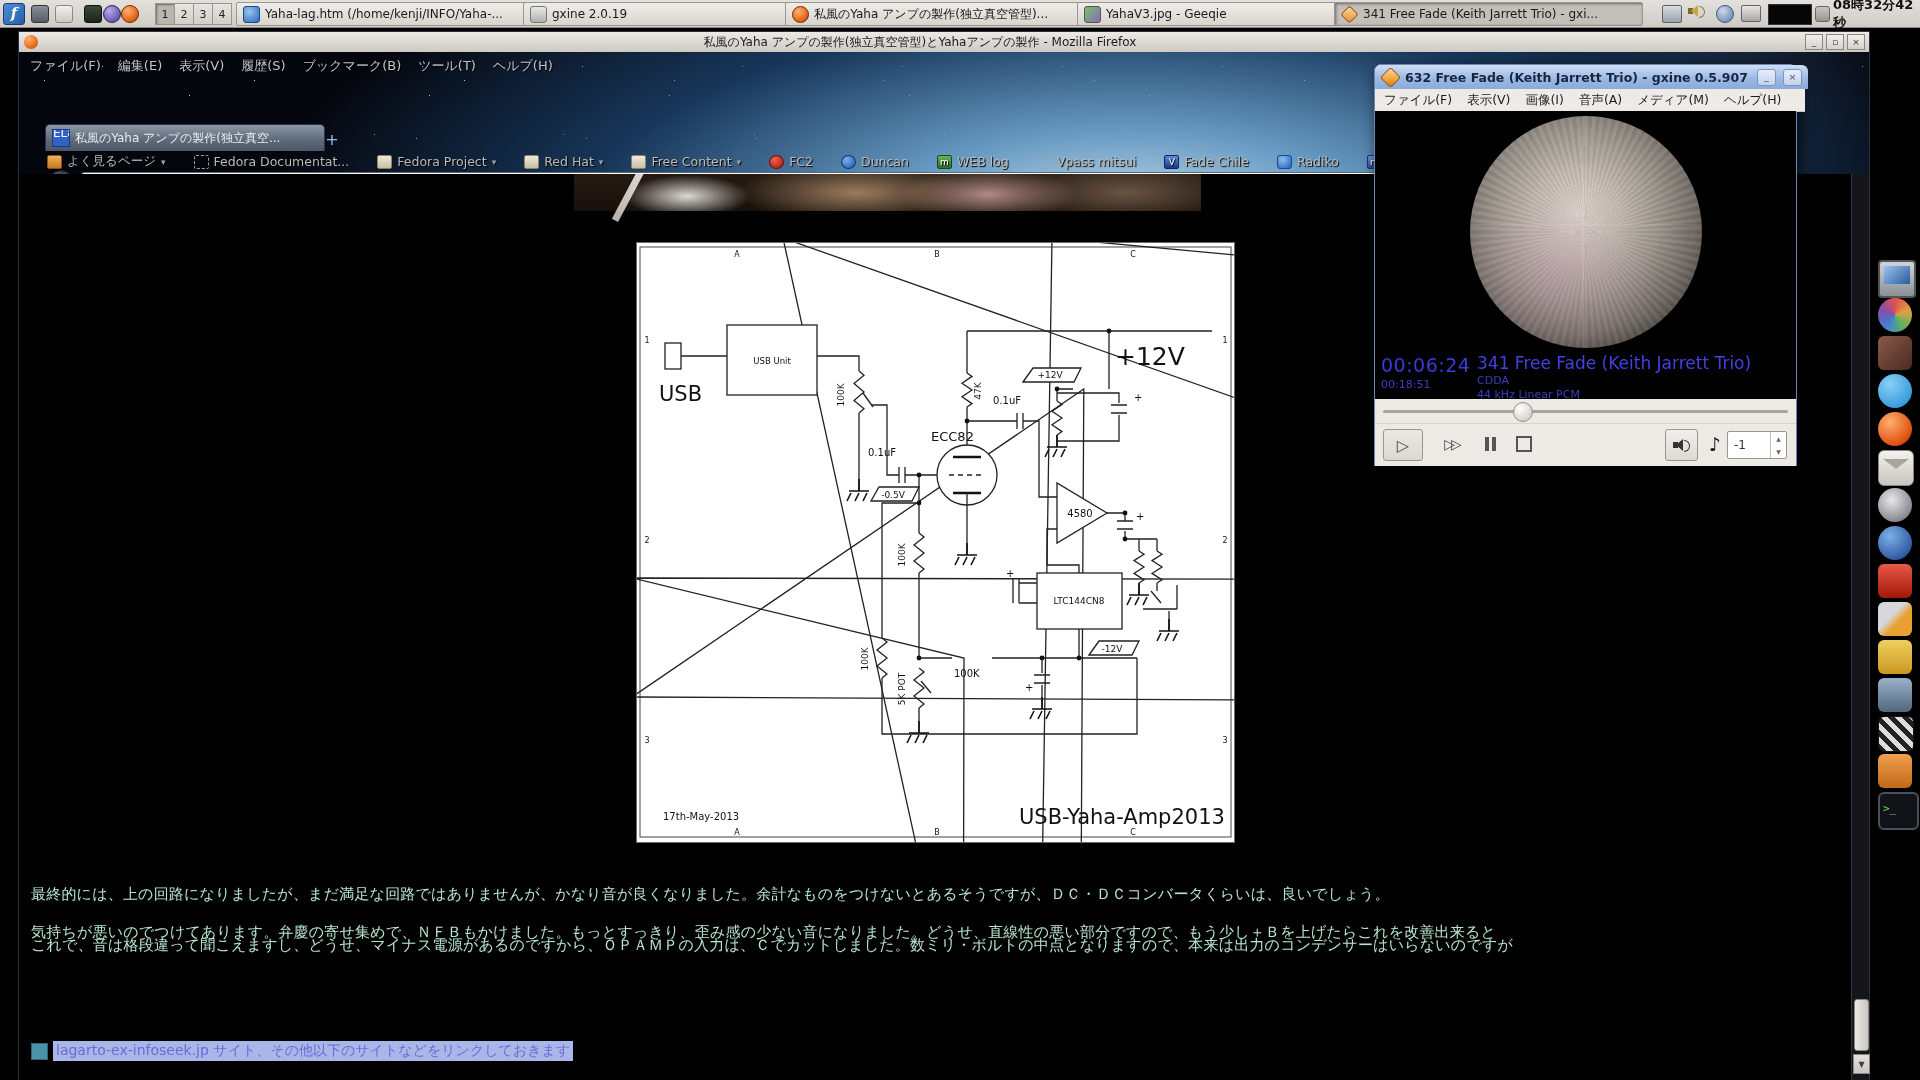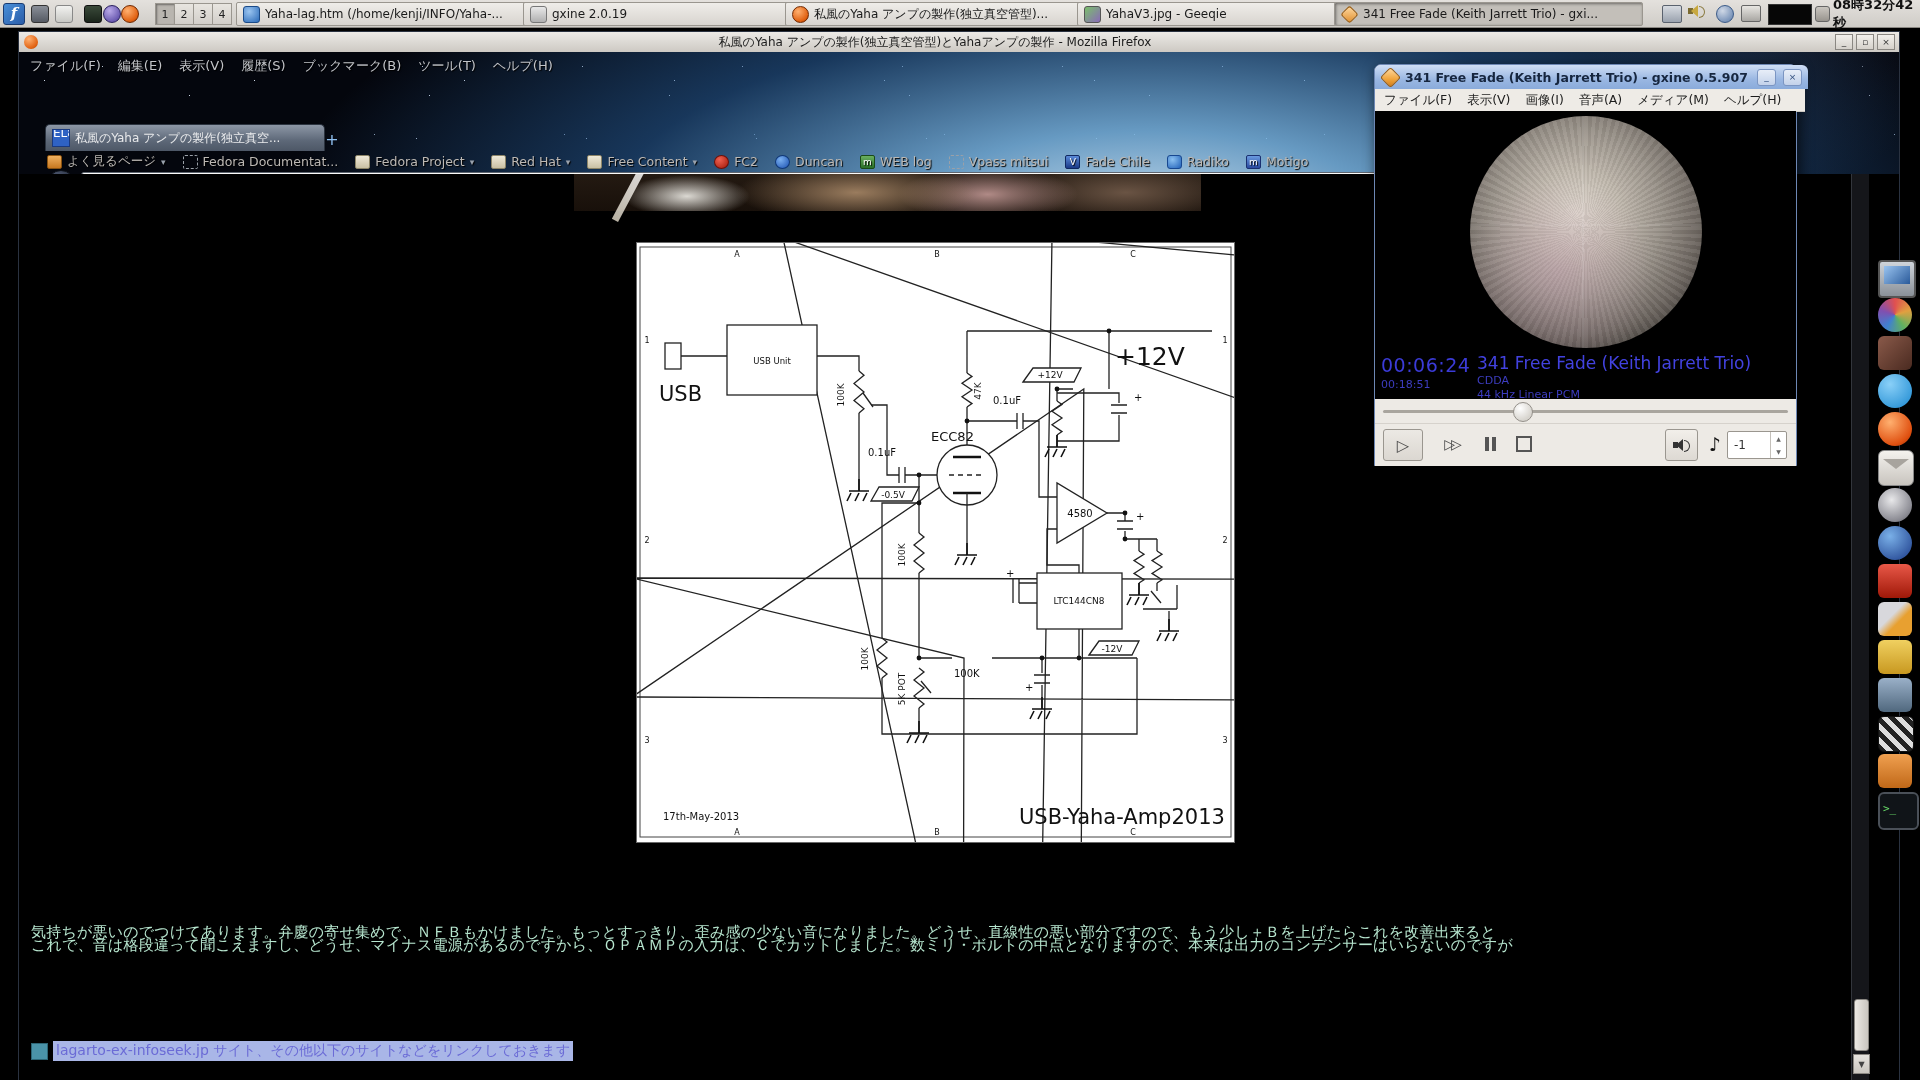--- a/index.html
+++ b/index.html
@@ -14,21 +14,21 @@
               display:flex;align-items:center;justify-content:center;background:linear-gradient(#e8e5e0,#d2cec9);}
   .pager-cell.active{background:#b9b5af;box-shadow:inset 1px 1px 2px rgba(0,0,0,.4);}
   .task-btn{top:2px;height:22px;border:1px solid #9a968f;border-radius:2px;
             background:linear-gradient(#efede9,#d8d4cf);display:flex;align-items:center;gap:5px;
             padding:0 6px;font-size:12px;color:#1a1a1a;white-space:nowrap;overflow:hidden;}
   .task-btn.active{background:#c3bfb9;box-shadow:inset 1px 1px 3px rgba(0,0,0,.45);}
   .task-btn span{overflow:hidden;text-overflow:ellipsis;white-space:nowrap;}
   .tb-ico{width:15px;height:15px;border-radius:3px;flex:0 0 auto;}
   #clock{top:0;height:27px;display:flex;align-items:center;font-size:13px;font-weight:bold;color:#111;}
   
-  #ff{left:18px;top:31px;width:1850px;height:1049px;background:#000;border:1px solid #2a3240;border-bottom:none;padding-left:30px;}
+  #ff{left:18px;top:31px;width:1850px;height:1049px;background:#000;border:1px solid #2a3240;border-bottom:none;}
   #ff-title{left:0;top:0;width:100%;height:20px;background:linear-gradient(#eceae6,#cdc9c3);
             border-bottom:1px solid #9a968f;display:flex;align-items:center;}
   #ff-title .t{flex:1;text-align:center;font-size:12px;color:#1c1c1c;}
   .winbtn{width:16px;height:14px;border:1px solid #8a8782;background:linear-gradient(#f2f0ec,#d5d1cb);
           font-size:9px;color:#333;display:flex;align-items:center;justify-content:center;margin-left:3px;}
   #ff-chrome{left:0;top:20px;width:100%;height:122px;background-color:#04060d;
     background-image:
       radial-gradient(ellipse 1500px 560px at 60% 138%, rgba(214,236,252,.95) 0%, rgba(120,180,226,.85) 16%, rgba(40,95,155,.55) 36%, rgba(8,18,34,0) 58%),
       radial-gradient(circle 260px at 93% -30%, #141a28 0%, rgba(10,14,22,0) 70%),
       radial-gradient(1px 1px at 12% 18%, #cfd8e6 50%, transparent 51%),
@@ -47,21 +47,21 @@
   #newtab{left:300px;top:76px;width:26px;height:22px;border-radius:3px;color:#8fc0f0;font-size:16px;
           display:flex;align-items:center;justify-content:center;cursor:pointer;}
   #backbtn{left:28px;top:118px;width:26px;height:26px;border-radius:50%;
            background:radial-gradient(circle at 35% 30%,#55607a,#232a3a 70%);border:1px solid #0c1018;
            color:#dfe4ec;font-size:13px;display:flex;align-items:center;justify-content:center;}
   #urlbar{left:62px;top:120px;width:1315px;height:24px;background:#fbfbfa;border:1px solid #5f6670;
           border-radius:3px;display:flex;align-items:center;padding:0 6px;gap:6px;}
   #urlbar .domain{font-size:13px;color:#1c1c1c;}
   #urlbar .path{font-size:13px;color:#8b8b8b;}
   .url-ico{color:#8a9098;font-size:13px;}
-  #bm-row{left:0;top:97px;width:100%;height:25px;display:flex;align-items:center;gap:17px;padding-left:28px;}
+  #bm-row{left:0;top:97px;width:100%;height:25px;display:flex;align-items:center;gap:28px;padding-left:28px;}
   .bm{display:flex;align-items:center;gap:5px;font-size:12.5px;color:#bdb9b4;text-shadow:1px 1px 1px #000;
       white-space:nowrap;cursor:pointer;}
   .bm .caret{font-size:9px;color:#9aa2ac;}
   .bm-ico{width:13px;height:12px;border-radius:2px;flex:0 0 auto;}
   .bm-folder{background:linear-gradient(#efe9d8,#c9c0a4);border:1px solid #8d8568;}
   .bm-dotted{background:transparent;border:1px dashed #9aa0a8;}
   
   #content{left:0;top:142px;width:1832px;height:907px;background:#000;overflow:hidden;}
   #photo-strip{left:555px;top:0px;width:627px;height:37px;
     background:
@@ -415,39 +415,40 @@
           <text class="lbl" x="475" y="409" font-size="9" text-anchor="middle">-12V</text>
           <text class="lbl" x="497" y="158" font-size="10">+</text>
           <text class="lbl" x="499" y="277" font-size="10">+</text>
           <text class="lbl" x="388" y="448" font-size="10">+</text>
           <text class="lbl" x="369" y="334" font-size="10">+</text>
           <text class="lbl" x="26" y="577" font-size="10">17th-May-2013</text>
           <text class="lbl" x="382" y="581" font-size="21">USB-Yaha-Amp2013</text>
         </svg>
       </div>
 
+      <div class="abs para" style="top: 711px; color: rgb(183, 230, 207);">最終的には、上の回路になりましたが、まだ満足な回路ではありませんが、かなり音が良くなりました。余計なものをつけないとあるそうですが、ＤＣ・ＤＣコンバータくらいは、良いでしょう。</div>
       <div class="abs para" style="top: 762px; color: rgb(183, 230, 207);">これで、音は格段違って聞こえますし、どうせ、マイナス電源があるのですから、ＯＰＡＭＰの入力は、Ｃでカットしました。数ミリ・ボルトの中点となりますので、本来は出力のコンデンサーはいらないのですが</div>
       <div class="abs para" style="top: 749px; color: rgb(183, 230, 207);">気持ちが悪いのでつけてあります。弁慶の寄せ集めで、ＮＦＢもかけました。もっとすっきり、歪み感の少ない音になりました。どうせ、直線性の悪い部分ですので、もう少し＋Ｂを上げたらこれを改善出来ると</div>
 
       <div id="link-line" class="abs">
         <div id="link-sq" style="background: rgb(74, 147, 168);"></div>
         <span id="link-text" style="background: rgb(169, 182, 231); color: rgb(107, 107, 214);">lagarto-ex-infoseek.jp サイト、その他以下のサイトなどをリンクしておきます</span>
       </div>
     </div>
 
     <div id="ff-scroll" class="abs">
       <div id="ff-thumb" class="abs"></div>
       <div id="ff-sbtn" class="abs">▼</div>
     </div>
   </div>
 
   <div id="gx" class="abs">
     <div id="gx-title" class="abs">
       <div id="gx-diamond"></div>
-      <div class="t">341 Free Fade (Keith Jarrett Trio) - gxine 0.5.907</div>
+      <div class="t">632 Free Fade (Keith Jarrett Trio) - gxine 0.5.907</div>
       <div class="gx-btn">_</div>
       <div class="gx-btn">×</div>
     </div>
     <div id="gx-menu" class="abs">
       <span class="gx-menu-item">ファイル(F)</span>
       <span class="gx-menu-item">表示(V)</span>
       <span class="gx-menu-item">画像(I)</span>
       <span class="gx-menu-item">音声(A)</span>
       <span class="gx-menu-item">メディア(M)</span>
       <span class="gx-menu-item">ヘルプ(H)</span>

